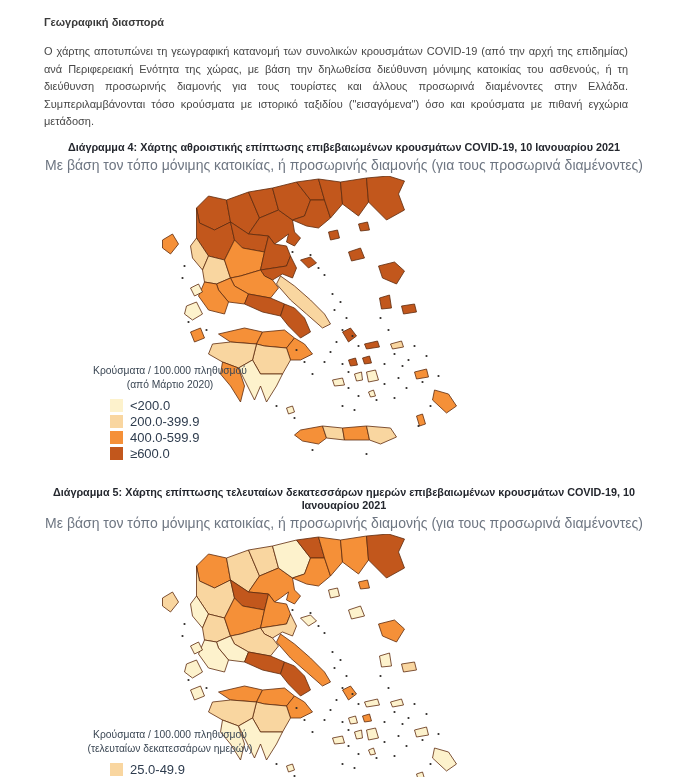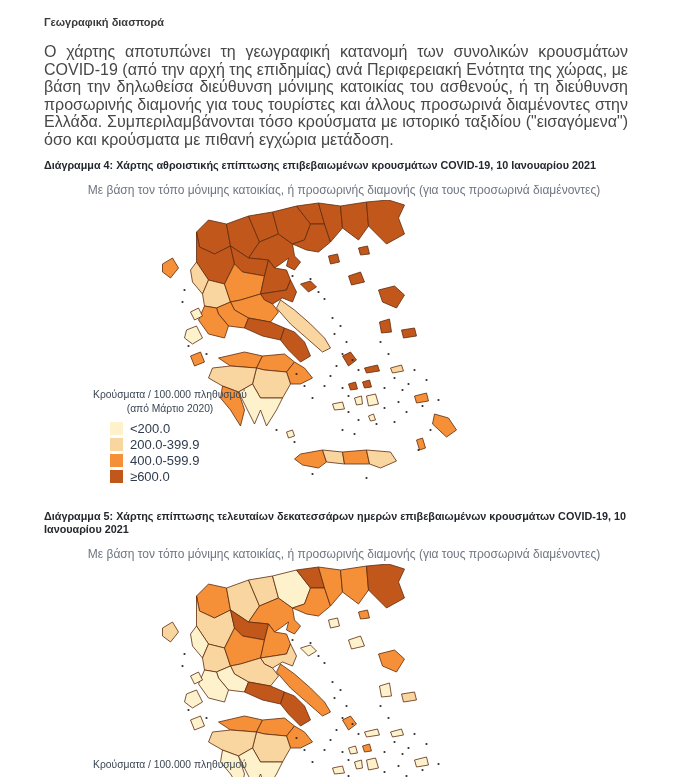--- a/index.html
+++ b/index.html
@@ -1,21 +1,21 @@
 <!DOCTYPE html>
 <html lang="el"><head>
 <meta charset="utf-8">
 <style>
   html,body{margin:0;padding:0;background:#ffffff;}
   body{width:686px;font-family:"Liberation Sans","DejaVu Sans",sans-serif;-webkit-font-smoothing:antialiased;}
   .page{padding:14px 42px 6px 44px;}
   .section-heading{font-size:11px;font-weight:bold;color:#3a3a3a;margin:2px 0 15px 0;}
-  .intro{font-size:16px;line-height:17.6px;color:#474747;margin:0 16px 10px 0;text-align:justify;}
-  .fig-title{font-size:10.8px;font-weight:bold;color:#24272e;line-height:13px;}
-  .fig-subtitle{font-size:12px;color:#6e7682;text-align:center;margin-top:11px;}
+  .intro{font-size:11px;line-height:17.6px;color:#474747;margin:0 16px 10px 0;text-align:justify;}
+  .fig-title{font-size:10.8px;font-weight:bold;color:#24272e;text-align:center;line-height:13px;}
+  .fig-subtitle{font-size:14px;color:#6e7682;text-align:center;margin-top:3px;}
   .map-wrap{position:relative;height:306px;margin-top:1px;}
   .map-svg{position:absolute;left:50px;top:2px;width:470px;height:302px;}
   .legend{position:absolute;left:16px;width:220px;}
   .legend-f4{top:190px;}
   .legend-f5{top:196px;}
   .legend-title{font-size:10.3px;color:#3b4754;text-align:center;line-height:1.4;}
   .legend-items{margin-top:5px;padding-left:50px;}
   .legend-row{display:flex;align-items:center;margin:1px 0;height:15px;}
   .swatch{width:13px;height:13px;flex:0 0 13px;margin-right:7px;}
   .legend-label{font-size:13px;color:#2e3c4e;white-space:nowrap;}
@@ -277,20 +277,21 @@
           <circle cx="258" cy="234" r="1.1" fill="#2E2B28"></circle>
           <circle cx="280" cy="224" r="1.1" fill="#2E2B28"></circle>
           <circle cx="298" cy="222" r="1.1" fill="#2E2B28"></circle>
           <circle cx="306" cy="190" r="1.1" fill="#2E2B28"></circle>
           <circle cx="330" cy="180" r="1.1" fill="#2E2B28"></circle>
           <circle cx="342" cy="200" r="1.1" fill="#2E2B28"></circle>
         </svg>
       <div class="legend legend-f5">
         <div class="legend-title">
           <div>Κρούσματα / 100.000 πληθυσμού</div>
+          <div>(τελευταίων δεκατεσσάρων ημερών)</div>
         </div>
         <div class="legend-items" id="legend5">
             <div class="legend-row">
               <span class="swatch" style="background: rgb(249, 214, 160);"></span>
               <span class="legend-label">25.0-49.9</span>
             </div>
             <div class="legend-row">
               <span class="swatch" style="background: rgb(245, 144, 56);"></span>
               <span class="legend-label">50.0-149.9</span>
             </div>

